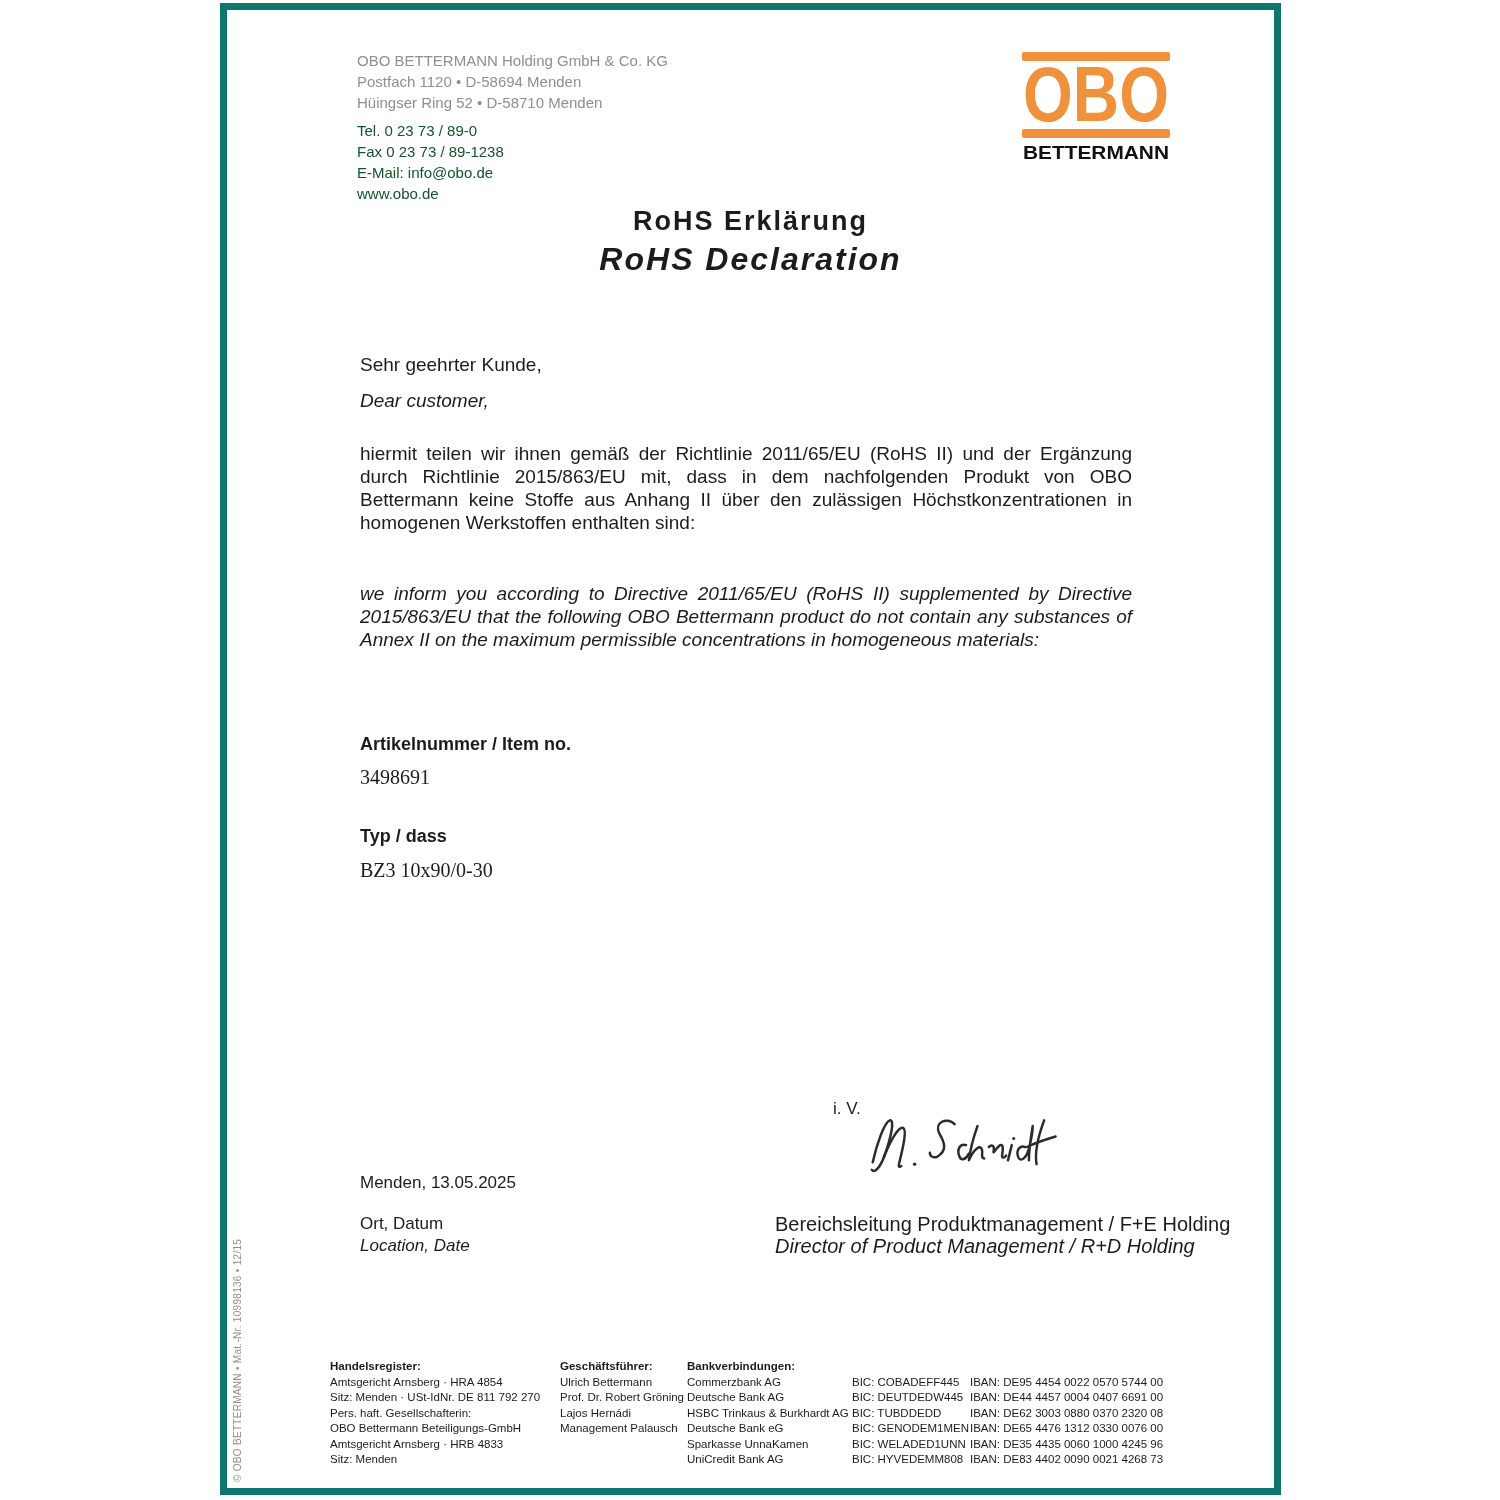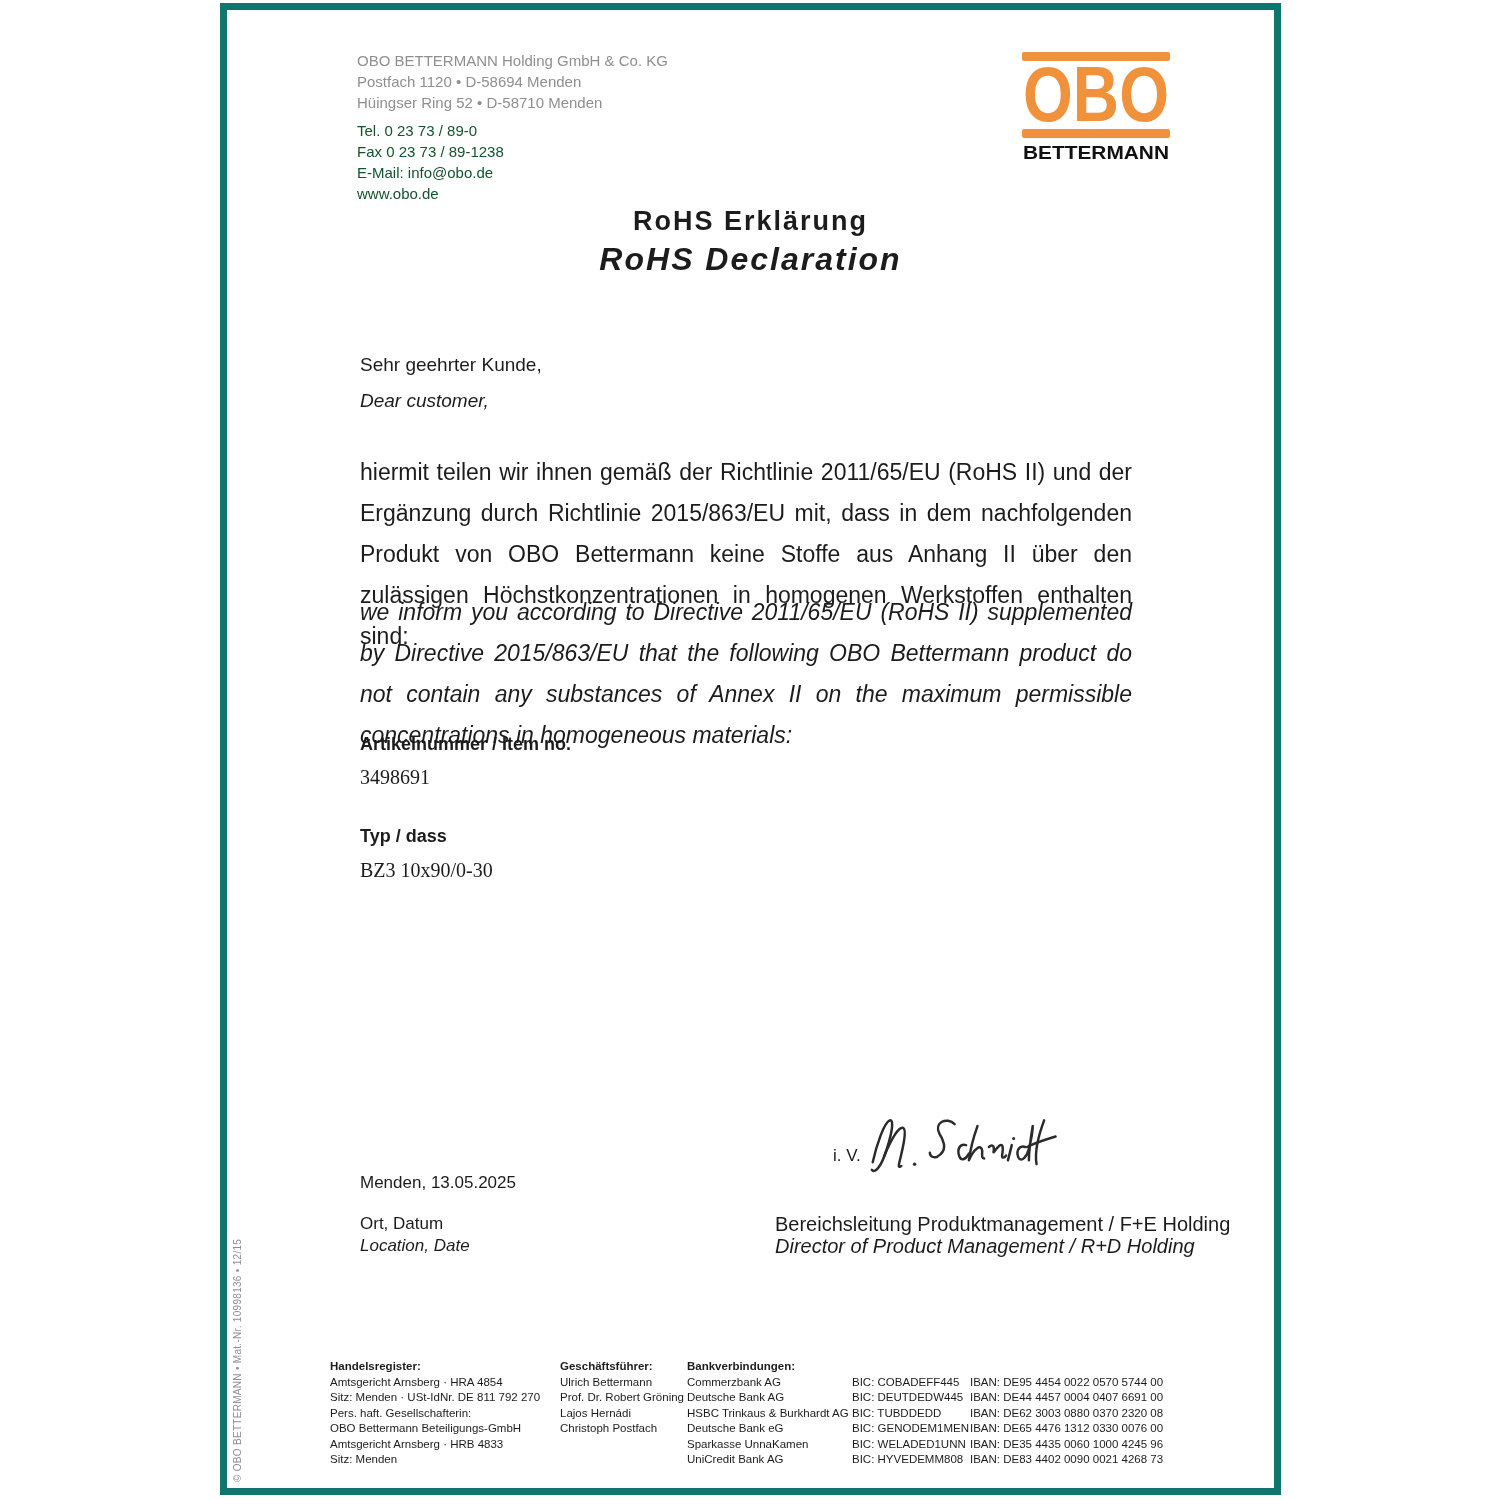--- a/index.html
+++ b/index.html
@@ -28,34 +28,34 @@
   .logo-bettermann { display: block; margin-top: 5px; }
 
   
   .title-block { left: 0; top: 196px; width: 100%; text-align: center; }
   .title-de { font-size: 27px; font-weight: bold; letter-spacing: 2px; }
   .title-en { font-size: 32px; font-weight: bold; font-style: italic; letter-spacing: 2px; margin-top: 4px; }
 
   
   .greeting { left: 133px; top: 344px; font-size: 19px; }
   .greeting .en { font-style: italic; margin-top: 14px; }
-  .para { left: 133px; width: 772px; font-size: 23px; line-height: 41px;
-          text-align: justify; text-align-last: left; margin-top: 10px; }
+  .para { left: 133px; width: 772px; font-size: 19px; line-height: 23px;
+          text-align: justify; text-align-last: left; }
   .para-de { top: 432px; }
   .para-en { top: 572px; font-style: italic; }
 
   .field-label { left: 133px; font-size: 18px; font-weight: bold; }
   .field-value { left: 133px; font-family: "Liberation Serif", serif; font-size: 20px; }
   .item-label { top: 724px; }
   .item-value { top: 756px; }
   .type-label { top: 816px; }
   .type-value { top: 849px; }
 
   
-  .iv-label { left: 606px; top: 1136px; font-size: 17px; }
+  .iv-label { left: 606px; top: 1089px; font-size: 17px; }
   .signature-svg { left: 640px; top: 1098px; }
   .place-date { left: 133px; top: 1163px; font-size: 17px; }
   .date-labels { left: 133px; top: 1203px; font-size: 17px; line-height: 22px; }
   .date-labels .en, .role-labels .en { font-style: italic; }
   .role-labels { left: 548px; top: 1203px; font-size: 20px; line-height: 22px; }
 
   
   .side-note {
     left: 16px; bottom: 6px; transform-origin: 0 100%;
     transform: rotate(-90deg); white-space: nowrap;
@@ -153,21 +153,21 @@
     <div>OBO Bettermann Beteiligungs-GmbH</div>
     <div>Amtsgericht Arnsberg · HRB 4833</div>
     <div>Sitz: Menden</div>
   </div>
 
   <div class="fcol fcol-mgmt">
     <div class="hdr">Geschäftsführer:</div>
     <div>Ulrich Bettermann</div>
     <div>Prof. Dr. Robert Gröning</div>
     <div>Lajos Hernádi</div>
-    <div>Christoph Postfach</div>
+    <div>Management Palausch</div>
   </div>
 
   <div class="fcol fcol-banks">
     <div class="hdr">Bankverbindungen:</div>
     <div>Commerzbank AG</div>
     <div>Deutsche Bank AG</div>
     <div>HSBC Trinkaus &amp; Burkhardt AG</div>
     <div>Deutsche Bank eG</div>
     <div>Sparkasse UnnaKamen</div>
     <div>UniCredit Bank AG</div>

